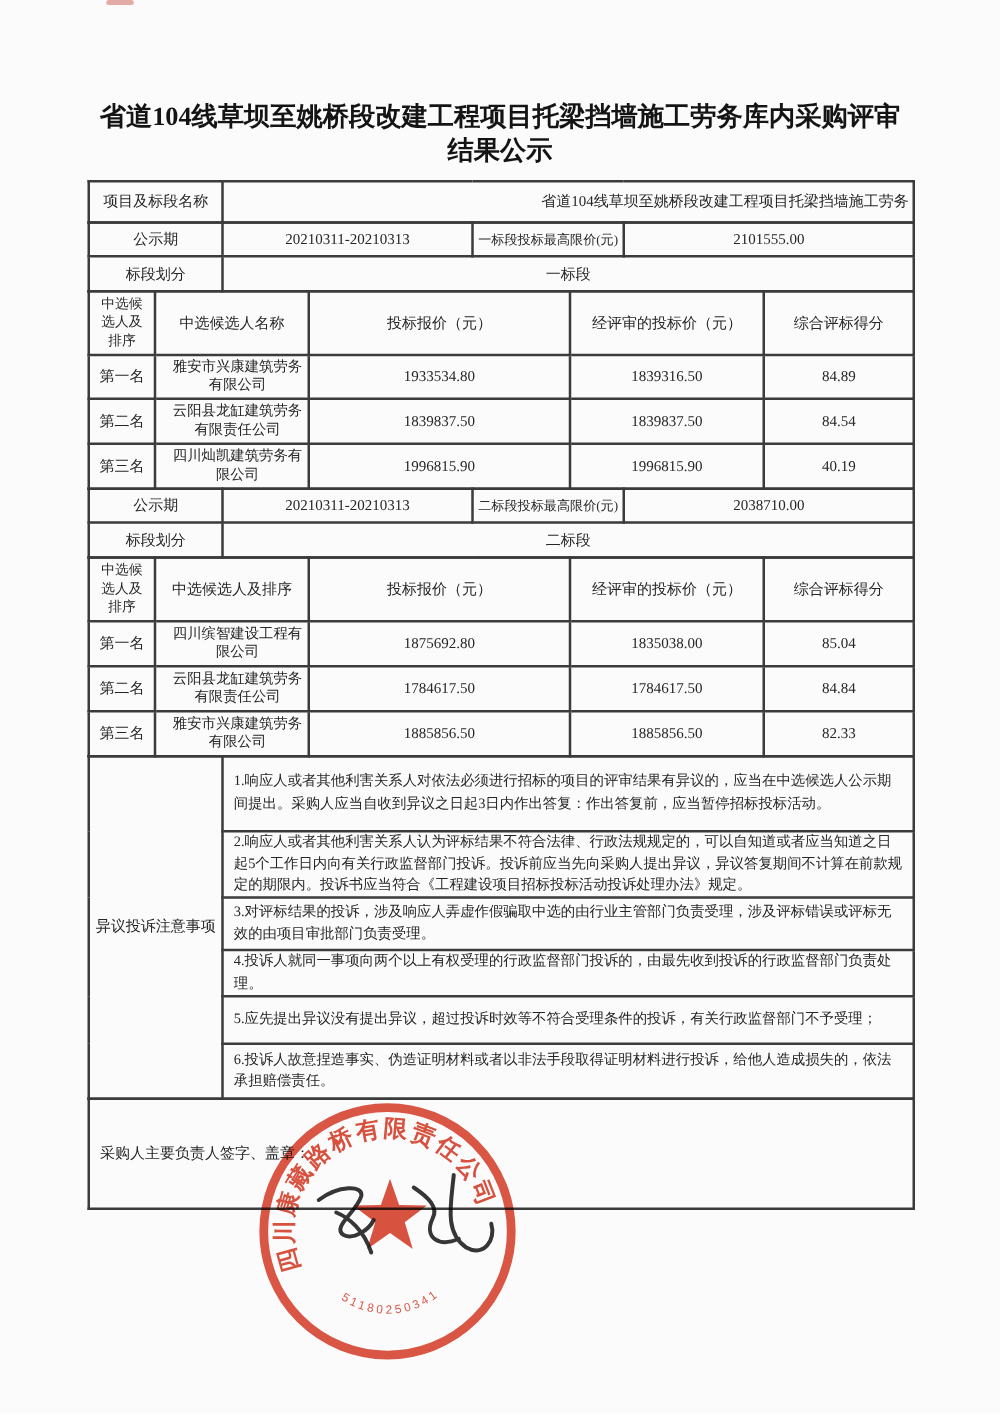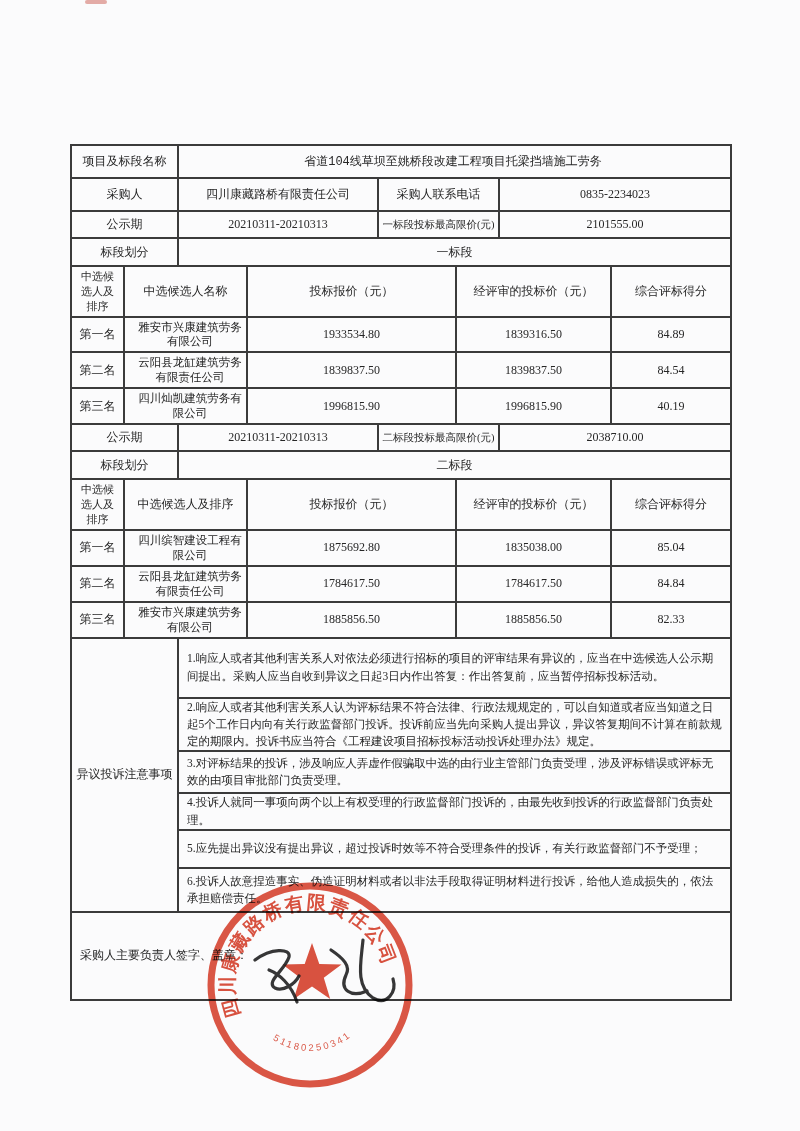--- a/index.html
+++ b/index.html
@@ -17,21 +17,21 @@
     text-align:center;font-size:21px;font-weight:700;line-height:1.3;color:#141414;
   }
   .tables{position:absolute;top:140px;left:70px;width:660px;}
   table{border-collapse:collapse;width:660px;table-layout:fixed;margin-top:-2px;}
   table:first-child{margin-top:4px;}
   td{
     border:2px solid #3b3b3b;
     font-size:12px;text-align:center;vertical-align:middle;
     padding:2px 3px;color:#262626;word-break:break-all;
   }
-  td.left{text-align:center;padding-left:0;font-family:Liberation Mono, monospace;}
+  td.left{text-align:right;padding-left:0;}
   td.nowrap{white-space:nowrap;}
   td.small{font-size:10.5px;margin-top:24px;}
   td.rankhead{font-size:11px;line-height:1.35;padding:2px 4px;}
   td.name{font-size:11.5px;line-height:1.3;padding-left:12px;}
   td.note{
     text-align:left;font-size:11.5px;line-height:1.5;
     padding:0 8px;word-break:break-all;
   }
   td.sig-cell{height:82px;text-align:left;vertical-align:middle;padding-left:8px;font-size:12px;}
   .seal{
@@ -39,40 +39,35 @@
     mix-blend-mode:multiply;pointer-events:none;
   }
   .seal svg{display:block;}
 </style>
 </head>
 <body>
 
 <div class="page">
   <div class="scan-mark"></div>
 
+  <div class="doc-title">省道104线草坝至姚桥段改建工程项目托梁挡墙施工劳务库内采购评审结果公示</div>
 
   <div class="tables">
 
     <table>
       <colgroup>
           <col style="width:107px">
           <col style="width:200px">
           <col style="width:121px">
           <col style="width:232px">
         </colgroup>
       <tbody>
           <tr style="height:33px">
         <td>项目及标段名称</td>
         <td colspan="3" class="left">省道104线草坝至姚桥段改建工程项目托梁挡墙施工劳务</td>
-      </tr>
-      <tr style="height:33px">
-        <td>采购人</td>
-        <td>四川康藏路桥有限责任公司</td>
-        <td>采购人联系电话</td>
-        <td>0835-2234023</td>
       </tr>
     </tbody>
       </table>
 
     <table>
       <colgroup>
           <col style="width:107px">
           <col style="width:200px">
           <col style="width:121px">
           <col style="width:232px">

